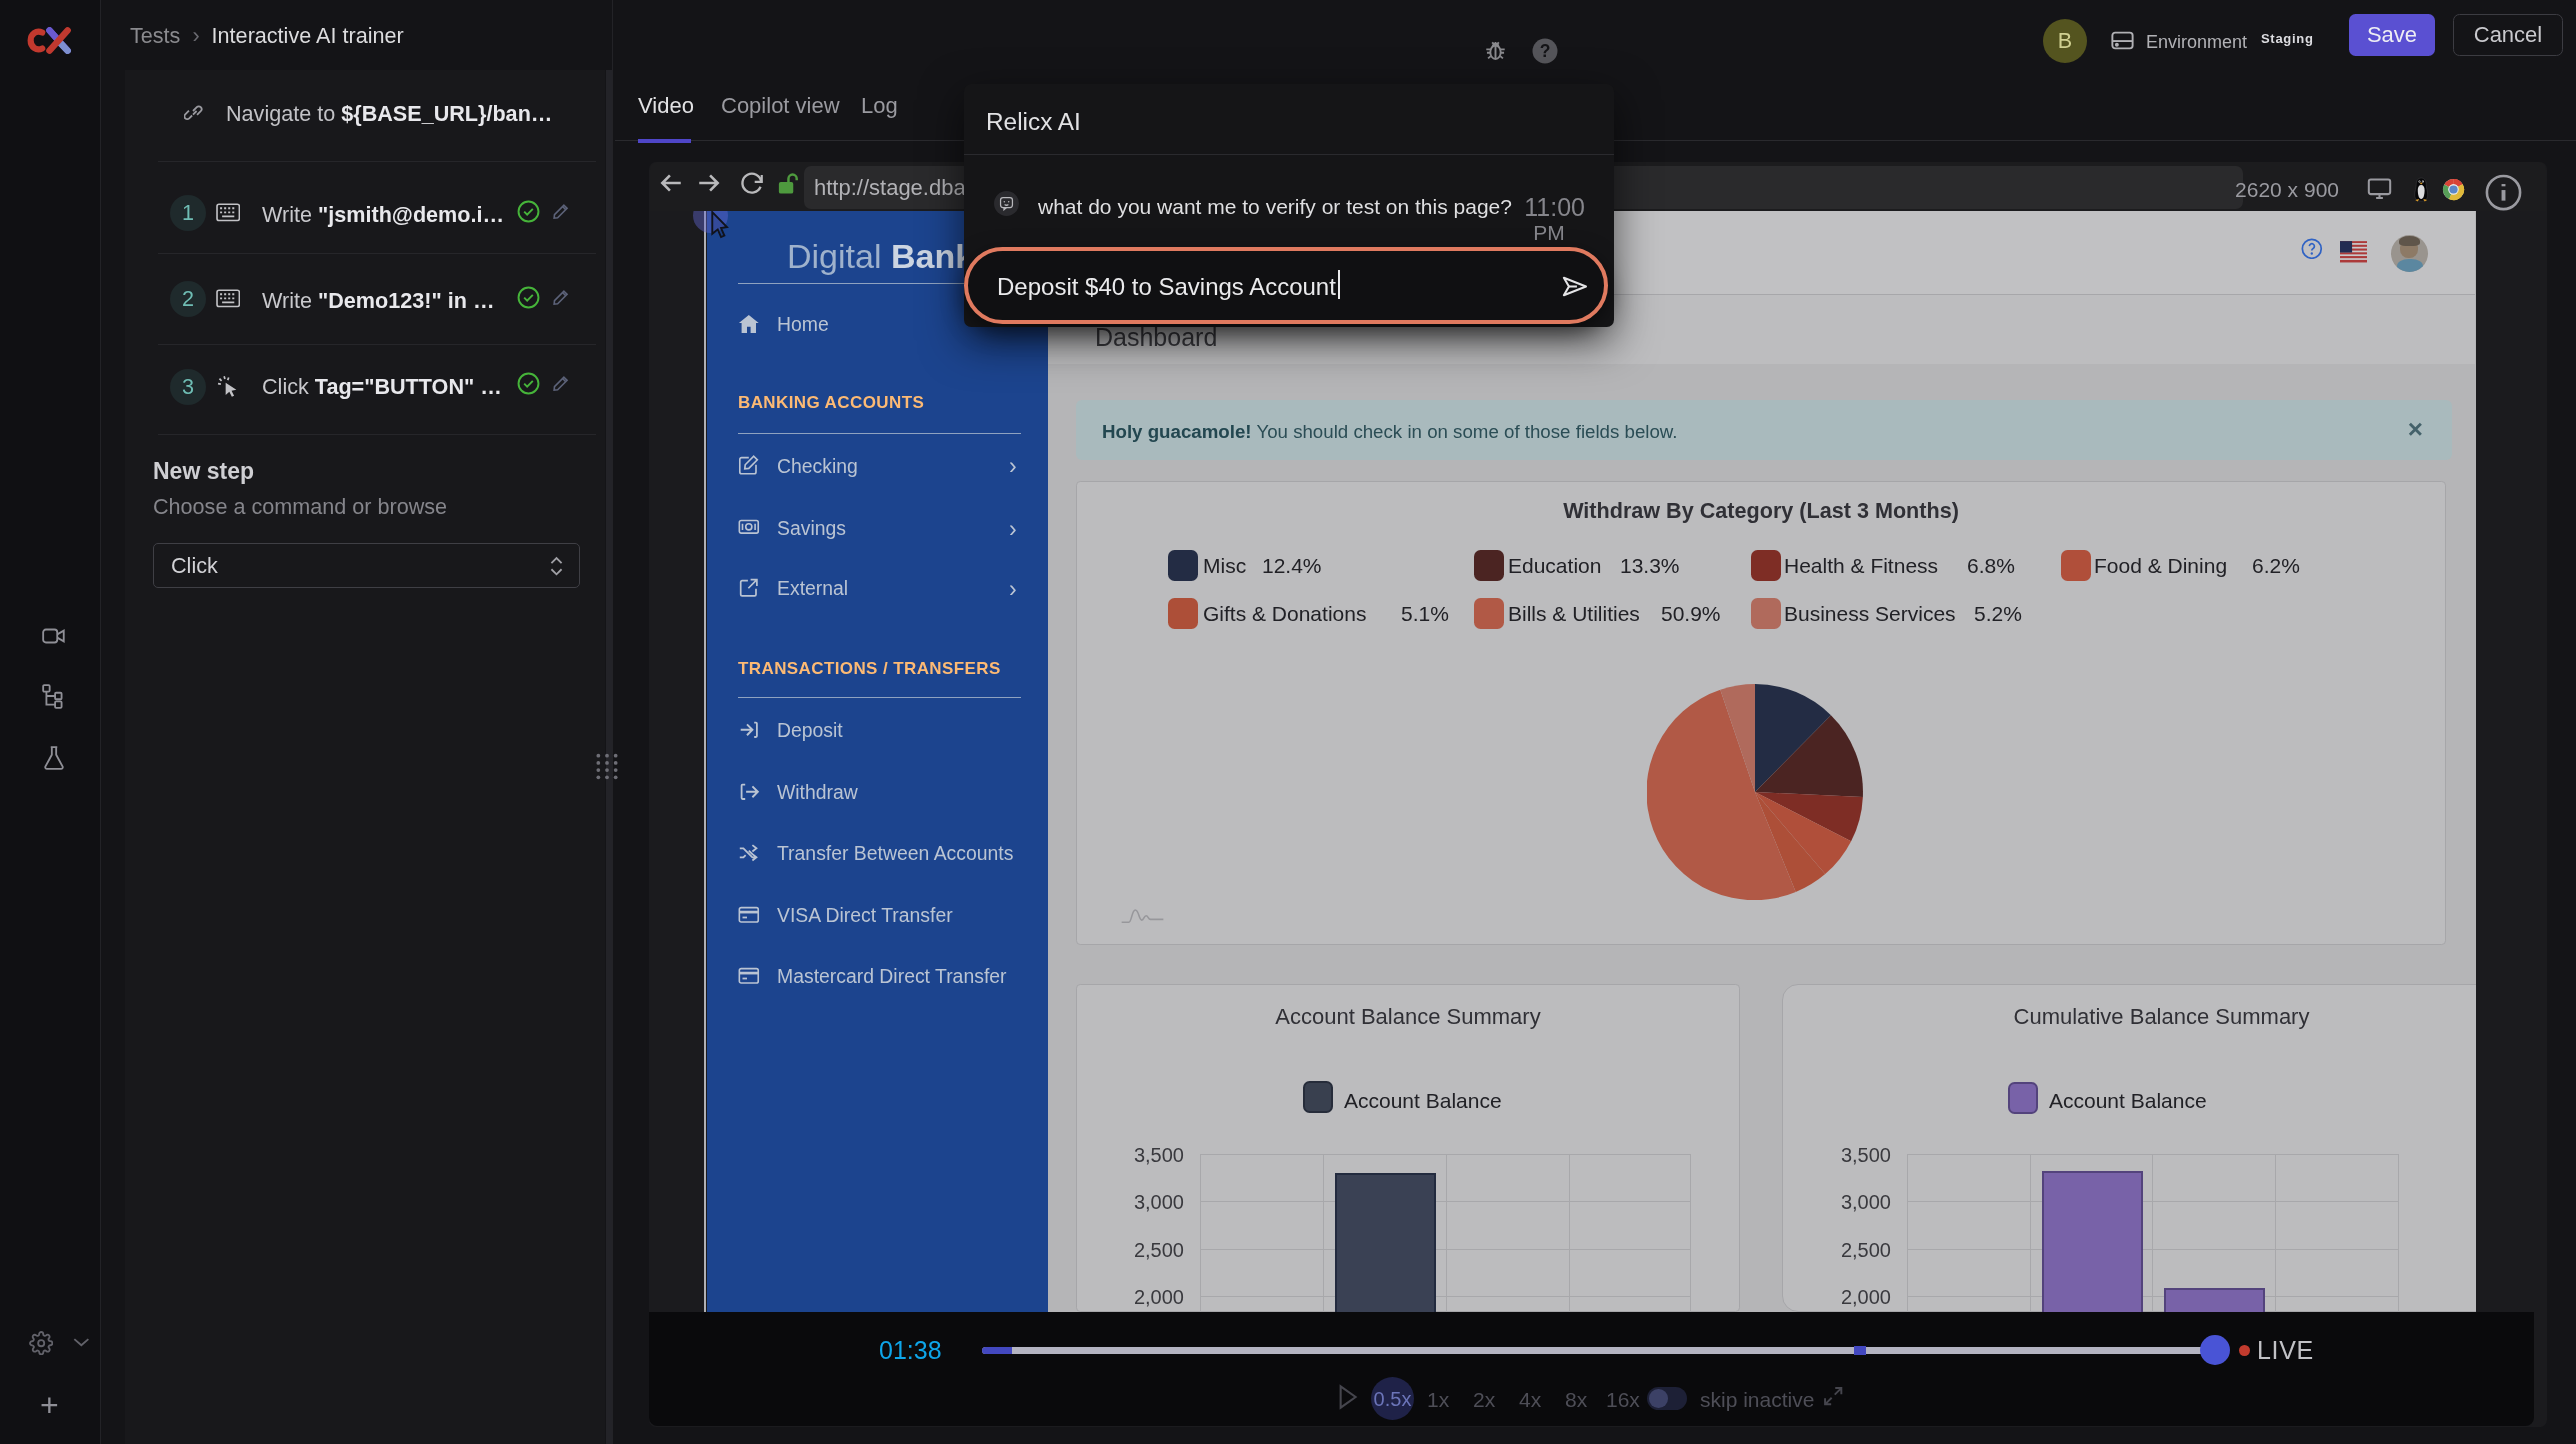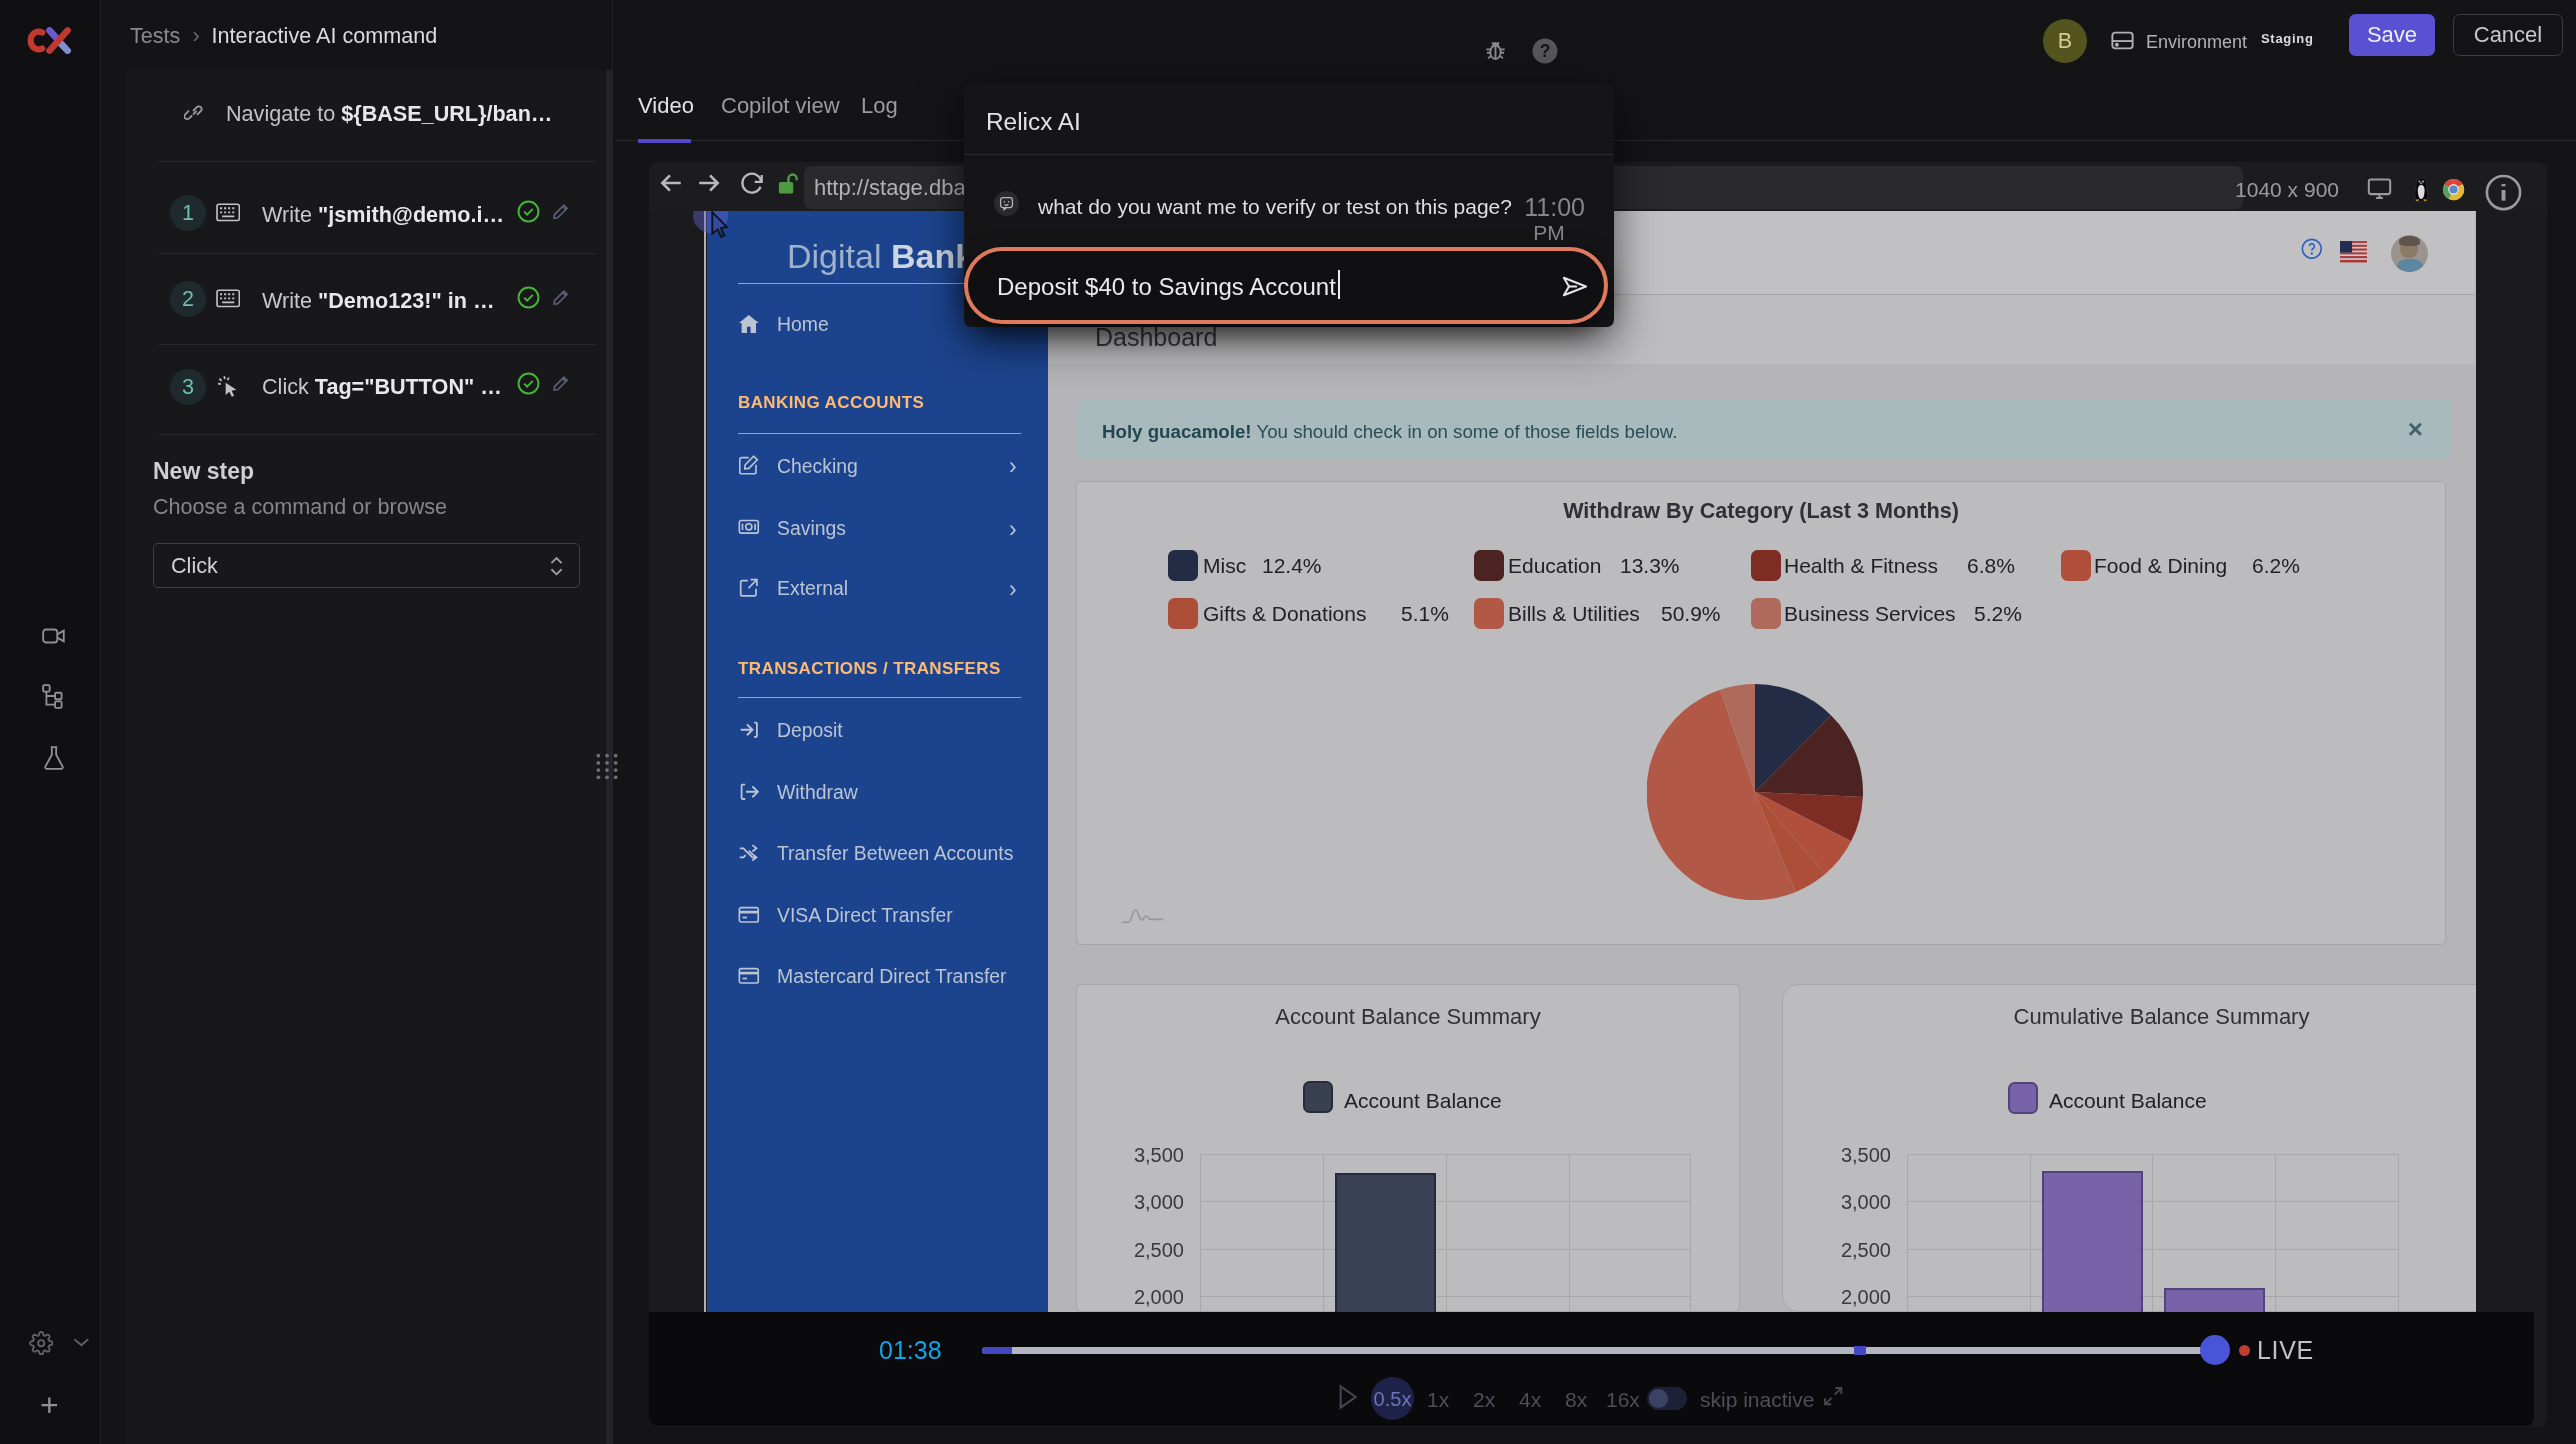--- a/index.html
+++ b/index.html
@@ -42,21 +42,21 @@
 svg{display:block}
 </style></head>
 <body>
 <div id="app">
   <div class="ab" id="rail"></div>
   <div class="ab" id="lp"></div>
   <div class="ab" id="steps"></div>
   <div class="ab" id="sbar"></div>
   <div class="ab" id="vdiv"></div>
 
-  <div class="ab crumb" style="left:130px;top:23px;">Tests&nbsp;&nbsp;<span style="color:#6a6a70">›</span>&nbsp;&nbsp;<span style="color:#dcdcde;font-weight:500">Interactive AI command</span></div>
+  <div class="ab crumb" style="left:130px;top:23px;">Tests&nbsp;&nbsp;<span style="color:#6a6a70">›</span>&nbsp;&nbsp;<span style="color:#dcdcde;font-weight:500">Interactive AI trainer</span></div>
   <div class="ab" id="lpcontent">
 
     <svg class="ab" style="left:27px;top:26px" width="45" height="29" viewBox="0 0 62 40">
       <path d="M21 9 C13 5 5 11 5 20 C5 29 13 35 21 31" stroke="#c2392e" stroke-width="8.5" fill="none" stroke-linecap="round"></path>
       <path d="M31 6 L56 34" stroke="#6a5acf" stroke-width="9" fill="none" stroke-linecap="round"></path>
       <path d="M31 6 L43 19.5" stroke="#6a5acf" stroke-width="9" fill="none" stroke-linecap="round"></path>
       <path d="M43 20.5 L56 34" stroke="#7d8fd0" stroke-width="9" fill="none" stroke-linecap="round"></path>
       <path d="M56 6 L31 34" stroke="#c0392f" stroke-width="9" fill="none" stroke-linecap="round"></path>
     </svg>
 
@@ -195,21 +195,21 @@
         <path d="M3 12 H20 M13 5 L20 12 L13 19"></path>
       </svg>
     <svg class="ab" style="left:739px;top:170px" width="26" height="26" viewBox="0 0 24 24" fill="none" stroke="#b9b9bb" stroke-width="2.2">
         <path d="M20.5 11 a8.7 8.7 0 1 0 -0.6 4.5"></path>
         <path d="M21 4.5 V11 H14.5" stroke-width="2" fill="none"></path>
       </svg>
     <svg class="ab" style="left:776px;top:171px" width="23" height="26" viewBox="0 0 24 26" fill="none">
         <rect x="3" y="11" width="15" height="12" rx="2" fill="#4e9a3e"></rect>
         <path d="M13 11 V7.5 a4.3 4.3 0 0 1 8.6 0 V9" stroke="#4e9a3e" stroke-width="2.6"></path>
       </svg>
-    <div class="ab" style="left:2225px;top:178px;width:114px;font-size:21px;color:#9a9aa0;text-align:right">1040 x 900</div>
+    <div class="ab" style="left:2225px;top:178px;width:114px;font-size:21px;color:#9a9aa0;text-align:right">2620 x 900</div>
     <svg class="ab" style="left:2365px;top:175px" width="29" height="27" viewBox="0 0 24 24" fill="none" stroke="#9a9aa0" stroke-width="1.8">
         <rect x="2.5" y="4" width="19" height="13" rx="1.8"></rect>
         <path d="M9 20.5 H15 M12 17 V20.5"></path>
       </svg>
 
     <svg class="ab" style="left:2409px;top:176px" width="24.4" height="26" viewBox="0 0 24 26">
       <path d="M12 2 C8.5 2 7 5 7 8.5 C7 12 5.5 15 5.5 19 C5.5 23 8 25 12 25 C16 25 18.5 23 18.5 19 C18.5 15 17 12 17 8.5 C17 5 15.5 2 12 2 Z" fill="#060608" stroke="#3a3a3e" stroke-width="0.6"></path>
       <path d="M12 9 C9.8 9 8.6 11 8.6 14 C8.6 19 9.8 23 12 23 C14.2 23 15.4 19 15.4 14 C15.4 11 14.2 9 12 9 Z" fill="#dcdcde"></path>
       <circle cx="10.3" cy="5.4" r="1" fill="#fff"></circle>
         <circle cx="13.7" cy="5.4" r="1" fill="#fff"></circle>

